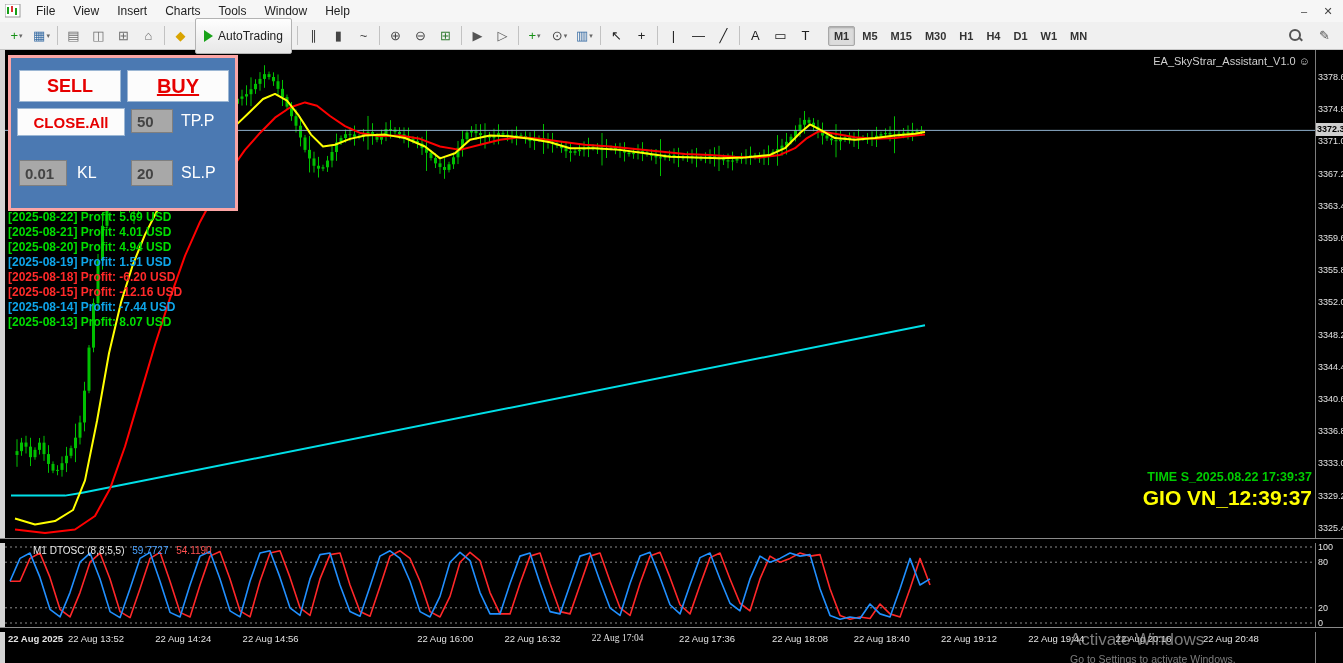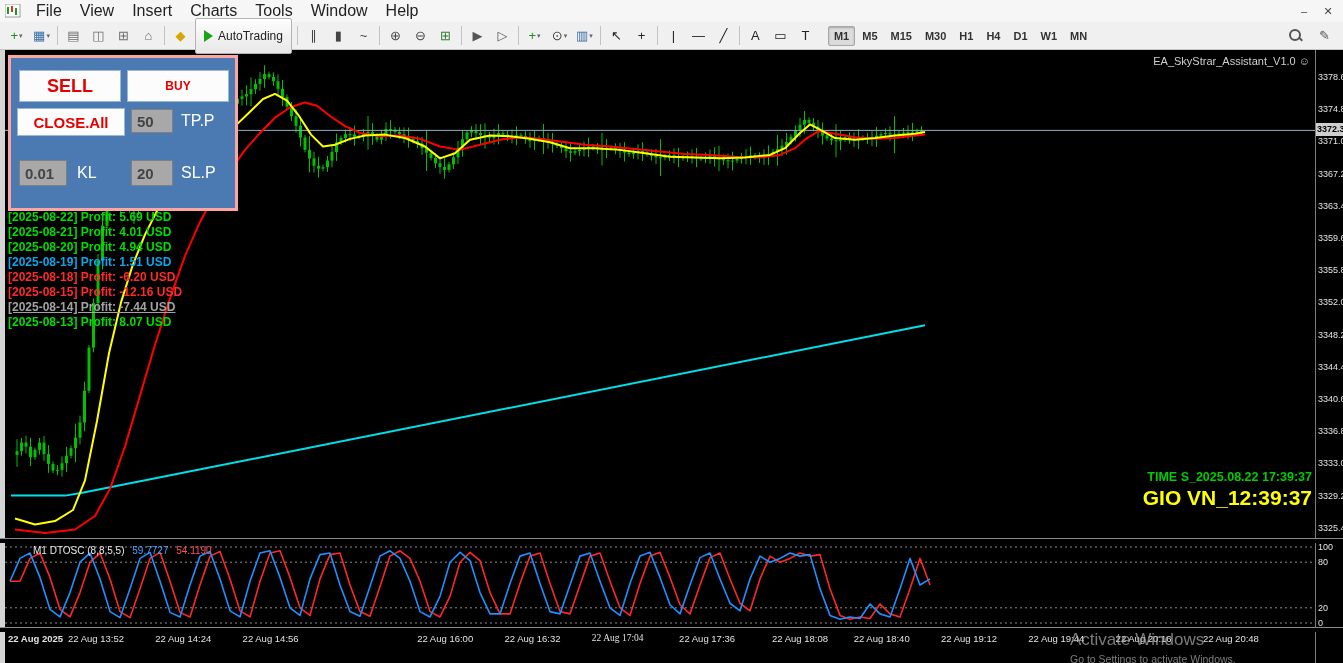--- a/index.html
+++ b/index.html
@@ -2,21 +2,21 @@
 <html><head>
 <meta charset="utf-8">
 <style>
   html,body{margin:0;padding:0;background:#000;}
   .stage{position:relative;width:1343px;height:663px;overflow:hidden;background:#000;
          font-family:"Liberation Sans",sans-serif;-webkit-font-smoothing:antialiased;}
   
   .menubar{position:absolute;top:0;left:0;width:1343px;height:22px;background:#f6f6f6;
            border-bottom:1px solid #dcdcdc;display:flex;align-items:center;z-index:30;}
   .app-icon{width:16px;height:14px;margin:0 6px 0 5px;display:inline-block;}
-  .menu-item{font-size:16px;color:#222;padding:3px 9px;cursor:default;}
+  .menu-item{font-size:12px;color:#222;padding:3px 9px;cursor:default;}
   .win-controls{margin-left:auto;display:flex;align-items:center;gap:2px;padding-right:4px;}
   .win-btn{width:22px;height:18px;display:flex;align-items:center;justify-content:center;
            font-size:11px;color:#444;}
   
   .toolbar{position:absolute;top:22px;left:0;width:1343px;height:28px;background:#f0f0f0;
            border-bottom:1px solid #c6c6c6;display:flex;align-items:center;padding:0 4px;
            box-sizing:border-box;z-index:30;}
   .tb-btn{height:22px;min-width:21px;display:flex;align-items:center;justify-content:center;
           font-size:13px;line-height:1;color:#444;padding:0 2px;border-radius:2px;}
   .tb-caret{font-size:7px;color:#666;margin-left:1px;}
@@ -637,38 +637,38 @@
           <line x1="916.5" y1="76.09623749999847" x2="916.5" y2="85.89430000000232" stroke="#00c000" stroke-width="1"></line>
           <rect x="915" y="80.75693749999999" width="3" height="1" fill="#00c000"></rect>
           <line x1="0" y1="80.38619999999769" x2="1311" y2="80.38619999999769" stroke="#8fb0cc" stroke-width="1"></line>
           <polyline points="6,445.61560000000077 60,445.61560000000077 76,443.07339999999925 920,275.2881999999977" fill="none" stroke="#00e0e8" stroke-width="2" stroke-linejoin="round"></polyline>
           <polyline points="10,479.5116000000008 40,482.9011999999977 70,479.5116000000008 90,465.9531999999977 105,438.83639999999923 120,396.4663999999992 135,345.62239999999923 150,294.77839999999924 165,248.17139999999924 180,205.80139999999923 195,171.90539999999922 210,143.9411999999977 225,121.06139999999922 240,99.87639999999924 255,82.92839999999923 270,67.67519999999769 285,57.50639999999923 300,52.422 312,55.81160000000077 325,65.98039999999924 340,76.14919999999769 355,82.92839999999923 375,86.318 395,85.47060000000077 415,88.86019999999769 435,96.48679999999845 455,99.87639999999924 475,94.792 495,89.70760000000078 515,87.16539999999924 535,88.86019999999769 555,91.40239999999923 580,94.792 605,96.48679999999845 630,99.029 655,101.57119999999769 680,104.11339999999923 705,104.96079999999846 730,106.65560000000077 755,107.503 775,104.96079999999846 790,98.18160000000077 802,88.01279999999846 814,81.23360000000076 830,83.77579999999847 850,87.16539999999924 870,88.86019999999769 890,88.01279999999846 910,85.47060000000077 920,84.6231999999977" fill="none" stroke="#ff0000" stroke-width="2" stroke-linejoin="round"></polyline>
           <polyline points="10,468.4953999999992 30,474.4271999999977 50,471.0376000000008 68,460.02139999999923 80,430.36239999999924 92,371.04439999999926 104,303.2523999999992 116,252.40839999999923 128,214.27539999999922 140,184.61639999999923 155,154.9573999999992 170,133.77239999999924 185,116.82439999999923 200,101.57119999999769 215,89.70760000000078 230,76.14919999999769 245,61.74339999999923 258,49.03239999999923 270,43.948 282,50.72719999999769 294,65.98039999999924 306,84.6231999999977 318,96.48679999999845 330,94.792 345,88.86019999999769 360,85.47060000000077 380,84.6231999999977 400,88.01279999999846 420,96.48679999999845 435,108.35039999999923 450,103.266 465,89.70760000000078 485,85.47060000000077 505,86.318 525,88.86019999999769 545,92.24979999999846 565,98.18160000000077 590,98.18160000000077 615,99.87639999999924 640,103.266 665,106.65560000000077 690,107.503 715,108.35039999999923 740,107.503 765,104.96079999999846 780,98.18160000000077 795,82.92839999999923 805,74.45439999999923 815,79.53879999999846 830,88.01279999999846 850,89.70760000000078 870,88.01279999999846 890,85.47060000000077 910,83.77579999999847 920,82.081" fill="none" stroke="#ffff00" stroke-width="2" stroke-linejoin="round"></polyline>
         </svg>
 
       <div class="ea-panel">
         <div class="ea-btn" style="left:8px;top:12px;width:100px;height:30px;font-size:18px;">SELL</div>
-        <div class="ea-btn" style="left:116px;top:12px;width:100px;height:30px;font-size:12px;">BUY</div>
+        <div class="ea-btn" style="left:116px;top:12px;width:100px;height:30px;font-size:20px;text-decoration:underline;">BUY</div>
         <div class="ea-btn" style="left:6px;top:50px;width:106px;height:26px;font-size:15px;">CLOSE.All</div>
         <div class="ea-input" style="left:120px;top:51px;width:42px;height:24px;">50</div>
         <div class="ea-label" style="left:170px;top:54px;">TP.P</div>
         <div class="ea-input" style="left:8px;top:102px;width:48px;height:26px;">0.01</div>
         <div class="ea-label" style="left:66px;top:106px;">KL</div>
         <div class="ea-input" style="left:120px;top:102px;width:42px;height:26px;">20</div>
         <div class="ea-label" style="left:170px;top:106px;">SL.P</div>
       </div>
 
       <div class="profit-lines" id="profit-lines">
           <div class="profit-line" style="color: rgb(0, 221, 0);">[2025-08-22] Profit: 5.69 USD</div>
           <div class="profit-line" style="color: rgb(0, 221, 0);">[2025-08-21] Profit: 4.01 USD</div>
           <div class="profit-line" style="color: rgb(0, 221, 0);">[2025-08-20] Profit: 4.94 USD</div>
           <div class="profit-line" style="color: #0ea5e9;">[2025-08-19] Profit: 1.51 USD</div>
           <div class="profit-line" style="color: rgb(255, 42, 42);">[2025-08-18] Profit: -6.20 USD</div>
           <div class="profit-line" style="color: rgb(255, 42, 42);">[2025-08-15] Profit: -12.16 USD</div>
-          <div class="profit-line" style="color: #a3a3a3; text-decoration: underline;">[2025-08-14] Profit: -7.44 USD</div>
+          <div class="profit-line" style="color: #0ea5e9;">[2025-08-14] Profit: -7.44 USD</div>
           <div class="profit-line" style="color: rgb(0, 221, 0);">[2025-08-13] Profit: 8.07 USD</div>
         </div>
 
       <div class="ea-title">
         <span>EA_SkyStrar_Assistant_V1.0</span>
         <span>☺</span>
       </div>
       <div class="time-s">TIME S_2025.08.22 17:39:37</div>
       <div class="gio">GIO VN_12:39:37</div>
     </div>

